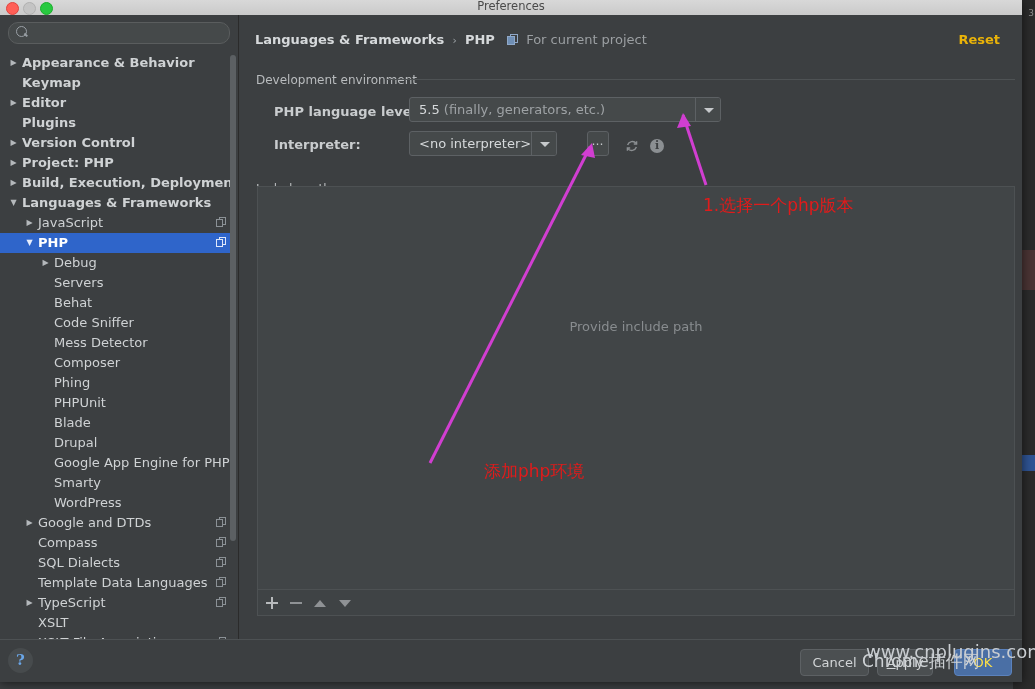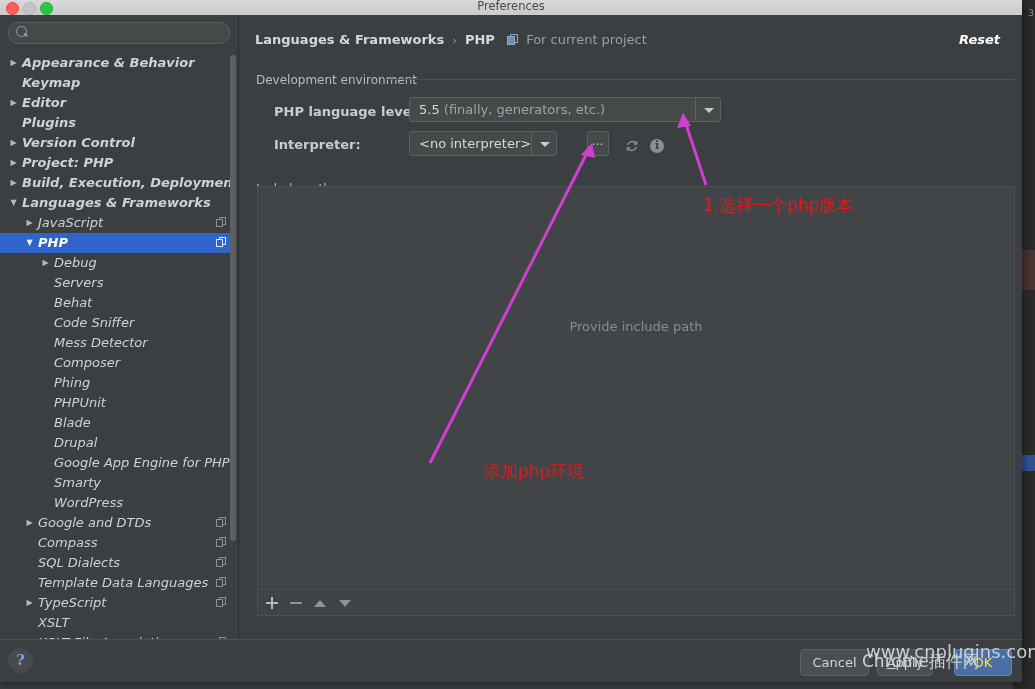--- a/index.html
+++ b/index.html
@@ -40,43 +40,43 @@
   #search-box .mag:after{content:"";position:absolute;left:7px;top:7px;width:4px;height:1.5px;
                    background:#9aa0a6;transform:rotate(45deg);}
   #search-input{position:absolute;left:24px;top:0;right:6px;height:20px;border:0;background:transparent;
                 color:#d5d5d5;font-size:12px;font-family:inherit;outline:none;}
   #tree{position:absolute;left:0;top:38px;right:8px;bottom:0;overflow:hidden;}
   .row{height:20px;line-height:20px;position:relative;white-space:nowrap;cursor:default;
        font-size:13px;color:#cfd2d4;padding-right:22px;}
   .row.sel{background:#2f65ca;color:#ffffff;}
   .row .arrow{position:absolute;width:11px;text-align:center;font-size:8px;color:#b4b8bb;top:0;}
   .row.sel .arrow{color:#e7eefc;}
-  .row .lbl{display:inline-block;font-style:italic;}
+  .row .lbl{display:inline-block;}
   .row.bold .lbl{font-weight:bold;}
   .row .copyicon{position:absolute;right:5px;top:4px;width:9px;height:10px;}
   .row .copyicon i{position:absolute;display:block;border:1px solid #8b9196;}
   .row .copyicon i.b1{left:0;top:2px;width:5px;height:6px;background:#3c3f41;}
   .row .copyicon i.b2{left:3px;top:0;width:5px;height:6px;background:#3c3f41;}
   .row.sel .copyicon i{border-color:#dfe8fb;background:#2f65ca;}
   #tree-scrollbar{position:absolute;right:2px;top:40px;width:6px;height:486px;background:#5c6063;
                   border-radius:3px;}
 
   
   #content{position:absolute;left:239px;top:15px;right:0;height:624px;background:#3c3f41;}
   #breadcrumb{position:absolute;left:16px;top:17px;font-size:13px;}
   #breadcrumb .seg{font-weight:bold;color:#d6d9db;}
   #breadcrumb .sep{color:#9aa0a4;margin:0 4px;font-size:11px;}
   #breadcrumb .proj-icon{display:inline-block;position:relative;width:10px;height:11px;
                          vertical-align:-1px;margin:0 5px 0 8px;}
   #breadcrumb .proj-icon i{position:absolute;display:block;border:1px solid #8fa8c8;}
   #breadcrumb .proj-icon i.b1{left:0;top:2px;width:6px;height:7px;background:#6f8fb5;}
   #breadcrumb .proj-icon i.b2{left:3px;top:0;width:6px;height:7px;background:#3c3f41;}
   #breadcrumb .forproj{color:#9b9fa2;font-weight:normal;}
-  #reset-link{position:absolute;right:22px;top:17px;font-size:13px;font-weight:bold;color:#ffffff;
-              cursor:pointer;font-style:italic;}
+  #reset-link{position:absolute;right:22px;top:17px;font-size:13px;font-weight:bold;color:#eab308;
+              cursor:pointer;}
 
   .group-title{position:absolute;font-size:12px;color:#b9bcbe;}
   .group-rule{position:absolute;height:1px;background:#4e5254;}
 
   .field-label{position:absolute;font-size:13px;color:#c9ccce;font-weight:bold;}
   .combo{position:absolute;height:25px;background:#45494a;border:1px solid #5d6164;
          border-radius:3px;box-sizing:border-box;}
   .combo .val{position:absolute;left:9px;top:4px;font-size:13px;color:#d6d9db;white-space:nowrap;}
   .combo .val .dim{color:#9ea2a5;}
   .combo .arrowbtn{position:absolute;right:0;top:0;bottom:0;width:24px;

